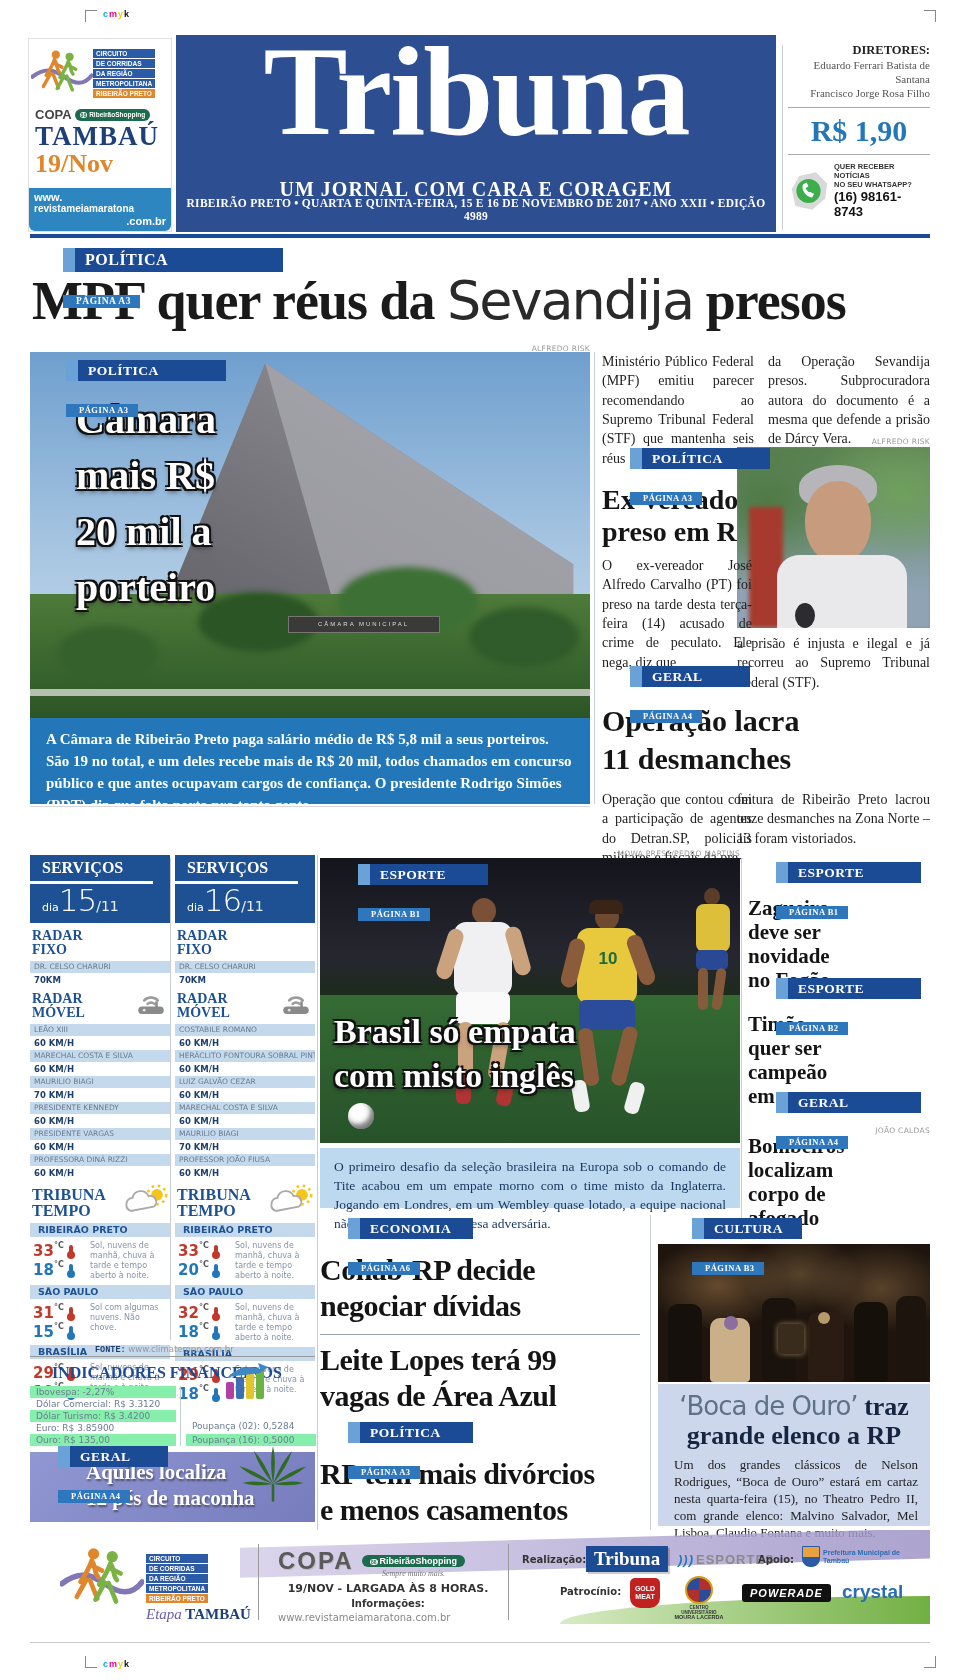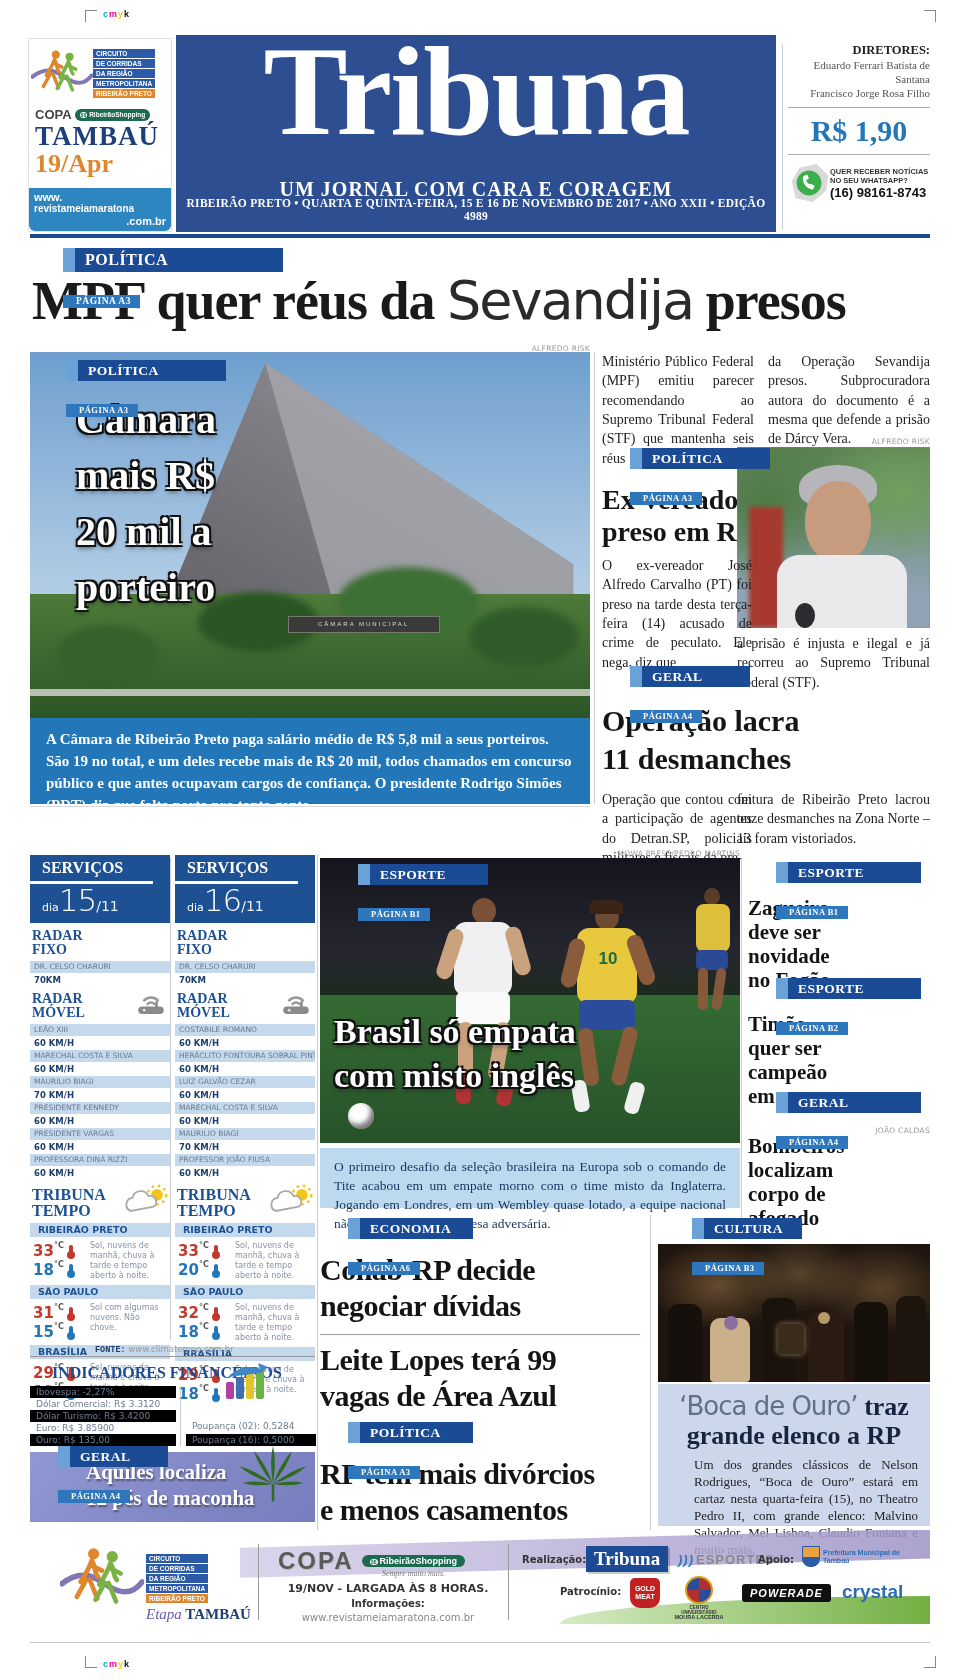--- a/index.html
+++ b/index.html
@@ -34,21 +34,21 @@
   .ad-url .u3{text-align:right;}
   .masthead{position:absolute;left:176px;top:35px;width:600px;height:197px;background:#2d4f92;color:#fff;}
   .mh-title{position:absolute;top:-18px;left:0;right:0;text-align:center;font:bold 126px/150px "Liberation Serif",serif;letter-spacing:-2px;}
   .mh-slogan{position:absolute;bottom:32px;left:0;right:0;text-align:center;font:bold 20px/22px "Liberation Serif",serif;letter-spacing:1px;}
   .mh-dateline{position:absolute;bottom:9px;left:0;right:0;text-align:center;font:bold 11.5px/13px "Liberation Serif",serif;letter-spacing:.3px;}
   .hinfo{position:absolute;left:788px;top:42px;width:142px;}
   .hi-dir{font:bold 12.5px/16px "Liberation Serif",serif;text-align:right;color:#222;}
   .hi-name{font:11px/14px "Liberation Serif",serif;text-align:right;color:#555;}
   .hi-rule{height:1px;background:#aaa;margin:7px 0;}
   .hi-price{font:bold 30px/32px "Liberation Serif",serif;color:#2377b8;text-align:center;}
-  .wa{display:flex;align-items:center;margin-top:4px;}
+  .wa{display:flex;align-items:center;gap:5px;margin-top:4px;}
   .wa-txt{font:bold 7.5px/9px "Liberation Sans",sans-serif;color:#333;}
   .wa-num{font:bold 13px/15px "Liberation Sans",sans-serif;color:#111;}
   .bluerule{position:absolute;left:30px;top:234px;width:900px;height:4px;background:#1c4b96;}
   
   .tag{position:absolute;z-index:5;margin-left:28px;}
   .t1{background:linear-gradient(90deg,#6aa2d8 0,#6aa2d8 12px,#1c4b96 12px);color:#fff;
       font:bold 13.5px/19px "Liberation Serif",serif;padding:1px 8px 1px 22px;box-sizing:border-box;letter-spacing:.5px;}
   .t2{display:inline-block;background:#2e77bc;color:#fff;font:bold 8.5px/12px "Liberation Serif",serif;padding:0 9px 1px 13px;letter-spacing:.5px;}
   .tag-lg .t1{font-size:16px;line-height:22px;}
   .tag-lg .t2{font-size:9.5px;}
@@ -104,33 +104,33 @@
   .thermo{display:inline-block;width:4px;height:11px;border-radius:2px;margin-left:5px;position:relative;}
   .thermo::after{content:"";position:absolute;left:-2px;bottom:-3px;width:8px;height:8px;border-radius:50%;}
   .thermo.hot{background:#c0392b}.thermo.hot::after{background:#c0392b}
   .thermo.cold{background:#2377b8}.thermo.cold::after{background:#2377b8}
   .wdesc{font:8px/10px "DejaVu Sans",sans-serif;color:#8494a8;flex:1;}
   .fonte{position:absolute;font:8.5px/10px "DejaVu Sans",sans-serif;color:#999;}
   .fonte b{color:#1d3f6e;font-family:Liberation Mono, monospace;}
   
   .ind-title{position:absolute;font:bold 16px/18px "Liberation Serif",serif;color:#1d4b96;}
   .ind-row{position:absolute;font:9px/12px "DejaVu Sans",sans-serif;color:#6b7c92;padding:0 6px;box-sizing:border-box;}
-  .ind-alt{background:#000000;}
+  .ind-alt{background:#86efac;}
   
   .aquiles{position:absolute;background:linear-gradient(135deg,#9197d1,#767cbd);text-align:right;}
   .aq-t{position:absolute;color:#fff;font:bold 21px/24px "Liberation Serif",serif;text-shadow:1px 2px 2px rgba(0,0,0,.45);}
   
   .h30{position:absolute;font:bold 30px/36px "Liberation Serif",serif;color:#141414;letter-spacing:-.5px;}
   
   .brief-l{position:absolute;font:bold 21px/24px "Liberation Serif",serif;color:#141414;}
   
   .cult-box{position:absolute;background:#ccd7ec;text-align:center;}
   .cb-t{font:bold 26px/29px "Liberation Serif",serif;color:#16243f;margin-top:8px;}
   .cb-light{font-family:"DejaVu Sans",sans-serif;font-weight:400;color:#5f7186;letter-spacing:-1px;}
-  .cb-txt{font:13px/17px "Liberation Serif",serif;color:#222;text-align:justify;padding:6px 12px 0 4px;margin-left:32px;}
+  .cb-txt{font:13px/17px "Liberation Serif",serif;color:#222;text-align:justify;padding:6px 12px 0 16px;}
   
   .foot{position:absolute;left:30px;top:1530px;width:900px;height:106px;overflow:hidden;}
   .purpleband{position:absolute;left:210px;top:8px;width:700px;height:30px;background:linear-gradient(90deg,#d4cde8,#9d92c6);transform:skewY(-1.6deg);opacity:.85;}
   .greenswoosh{position:absolute;left:530px;top:66px;width:380px;height:28px;background:linear-gradient(90deg,#d7ebc4,#6fae3f);border-radius:100% 0 0 0/100% 0 0 0;}
   .f-copa{position:absolute;font:800 24px/26px "Liberation Sans",sans-serif;color:#5a5a5a;letter-spacing:2px;text-shadow:1px 1px 0 #bbb;}
   .f-tag{font:italic 8px/10px "Liberation Serif",serif;color:#777;}
   .f-line{position:absolute;font:bold 11px/13px "DejaVu Sans",sans-serif;color:#333;}
   .f-lbl{position:absolute;font:bold 10px/12px "DejaVu Sans",sans-serif;color:#333;}
   .f-url{position:absolute;font:10px/12px "DejaVu Sans",sans-serif;color:#888;}
   .trib-mini{position:absolute;background:#1c4b96;color:#fff;font:bold 19px/26px "Liberation Serif",serif;padding:0 8px;box-shadow:2px 2px 0 rgba(0,0,0,.2);}
@@ -173,21 +173,21 @@
         <div class="badge">DA REGIÃO</div>
         <div class="badge">METROPOLITANA</div>
         <div class="badge orange">RIBEIRÃO PRETO</div>
       </div>
     </div>
     <div class="ad-copa">
         <span>COPA</span>
         <span class="pill">RibeirãoShopping</span>
       </div>
     <div class="ad-event">TAMBAÚ</div>
-    <div class="ad-date">19/Apr</div>
+    <div class="ad-date">19/Nov</div>
     <div class="ad-url">
       <div class="u1">www.</div>
       <div class="u2">revistameiamaratona</div>
       <div class="u3">.com.br</div>
     </div>
   </div>
 
   <div class="masthead">
     <div class="mh-title">Tribuna</div>
     <div class="mh-slogan">UM JORNAL COM CARA E CORAGEM</div>
@@ -636,21 +636,21 @@
     <div class="abs" style="left:116px;top:76px;font:bold 15px/17px 'Liberation Serif',serif;color:#1d3f7a"><span style="font-style:italic;font-weight:normal;color:#6b5fa8">Etapa</span> <span>TAMBAÚ</span></div>
 
     <div class="vl" style="left:228px;top:14px;height:76px;background:#999"></div>
 
     <div class="f-copa" style="left:248px;top:18px">COPA</div>
     <div class="abs" style="left:332px;top:20px"><span class="pill" style="font-size:9px;line-height:14px;border-radius:9px;padding:1px 8px">RibeirãoShopping</span>
       <div class="f-tag" style="text-align:center">Sempre muito mais.</div>
     </div>
     <div class="f-line" style="left:248px;top:52px;width:220px;text-align:center">19/NOV - LARGADA ÀS 8 HORAS.</div>
     <div class="f-lbl" style="left:248px;top:68px;width:220px;text-align:center">Informações:</div>
-    <div class="f-url" style="left:248px;top:82px;width:220px;text-align:center">www.revistameiamaratona.com.br</div>
+    <div class="f-url" style="left:248px;top:82px;width:220px;text-align:left">www.revistameiamaratona.com.br</div>
 
     <div class="vl" style="left:478px;top:14px;height:76px;background:#999"></div>
 
     <div class="f-lbl" style="left:492px;top:24px">Realização:</div>
     <div class="trib-mini" style="left:556px;top:16px">Tribuna</div>
     <div class="esportes" style="left:648px;top:22px">ESPORTES</div>
     <div class="f-lbl" style="left:728px;top:24px">Apoio:</div>
     <div class="pref" style="left:772px;top:16px">
       <div class="pref-shield"></div>
       <div class="pref-name">Prefeitura Municipal de Tambaú</div>

